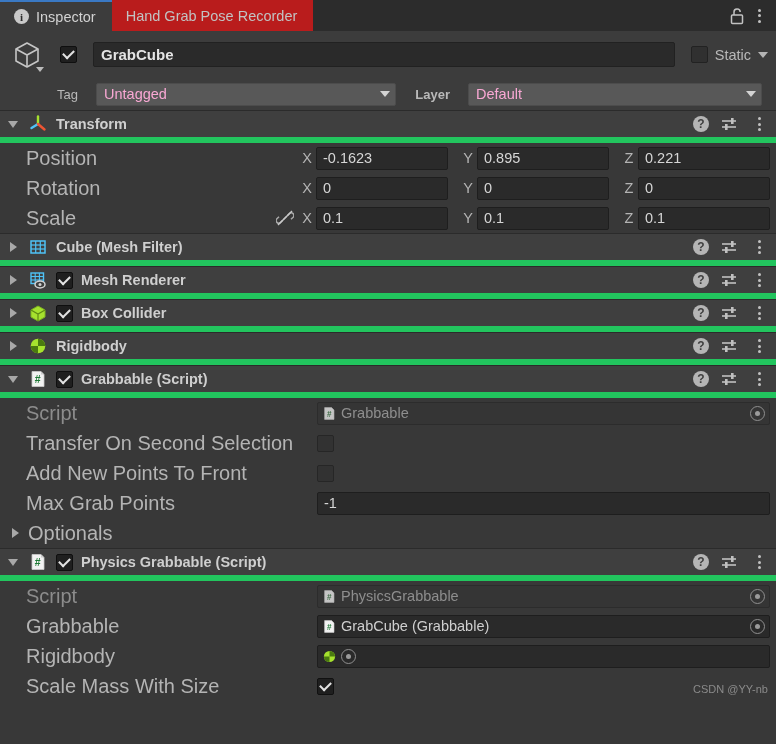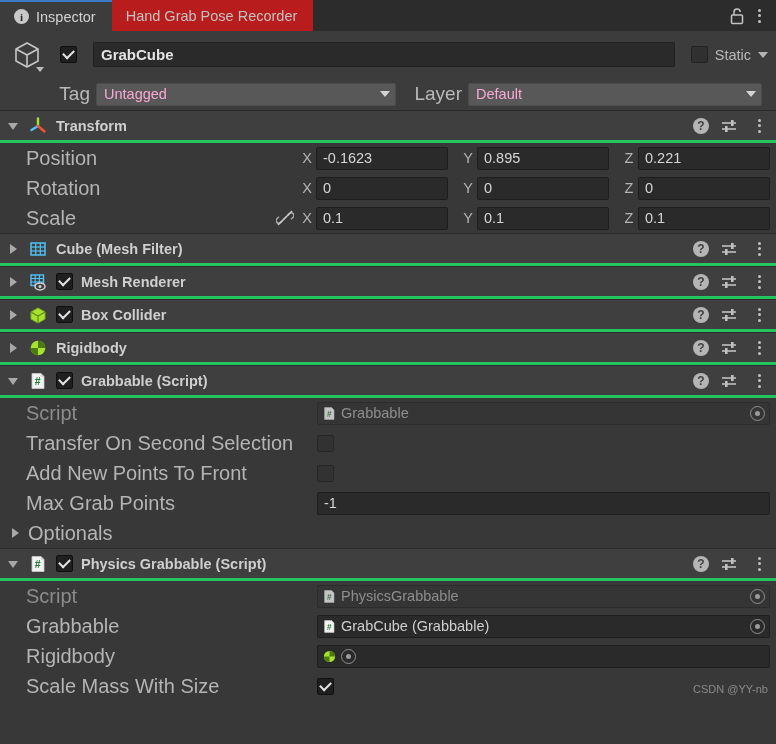--- a/index.html
+++ b/index.html
@@ -115,44 +115,44 @@
   
   .taglayer {
     height: 32px;
     background: #3c3c3c;
     display: flex; align-items: center;
     padding: 0 6px 0 0;
     gap: 0;
   }
   .tl-label {
     color: #b9b9b9;
-    font-size: 19px;
+    font-size: 13px;
     text-align: right;
     flex: 0 0 auto;
-    padding-right: 6px;
+    padding-right: 18px;
   }
   .dropdown {
     height: 23px;
     background: #585858;
     border: 1px solid #4c4c4c;
     border-radius: 2px;
     display: flex; align-items: center;
     padding: 0 5px 0 7px;
     color: #f9a8d4;
     font-size: 14.5px;
     position: relative;
   }
   .dropdown .caret { margin-left: auto; border-top-color: #d4d4d4; }
 
   
   .comp-hdr {
     height: 33px;
     background: #3f3f3f;
     border-top: 1px solid #2b2b2b;
-    border-bottom: 3px solid #22c55e;
+    border-bottom: 6px solid #22c55e;
     display: flex; align-items: center;
     padding: 0 6px 0 8px;
     gap: 8px;
   }
   .foldout {
     width: 12px; height: 12px;
     flex: 0 0 auto;
     position: relative;
   }
   .foldout.closed::after {
@@ -315,21 +315,21 @@
     <span class="caret"></span>
   </span>
 </div>
 
 <div class="taglayer">
   <span class="tl-label" style="width:96px;">Tag</span>
   <span class="dropdown" style="width:300px;">
     <span>Untagged</span>
     <span class="caret"></span>
   </span>
-  <span class="tl-label" style="width:72px;">Layer</span>
+  <span class="tl-label" style="width:72px;font-weight:bold;">Layer</span>
   <span class="dropdown" style="width:294px;">
     <span>Default</span>
     <span class="caret"></span>
   </span>
 </div>
 
 <div class="comp-hdr">
   <span class="foldout open"></span>
   <span class="comp-ico">
     <svg viewBox="0 0 20 20" width="20" height="20">

